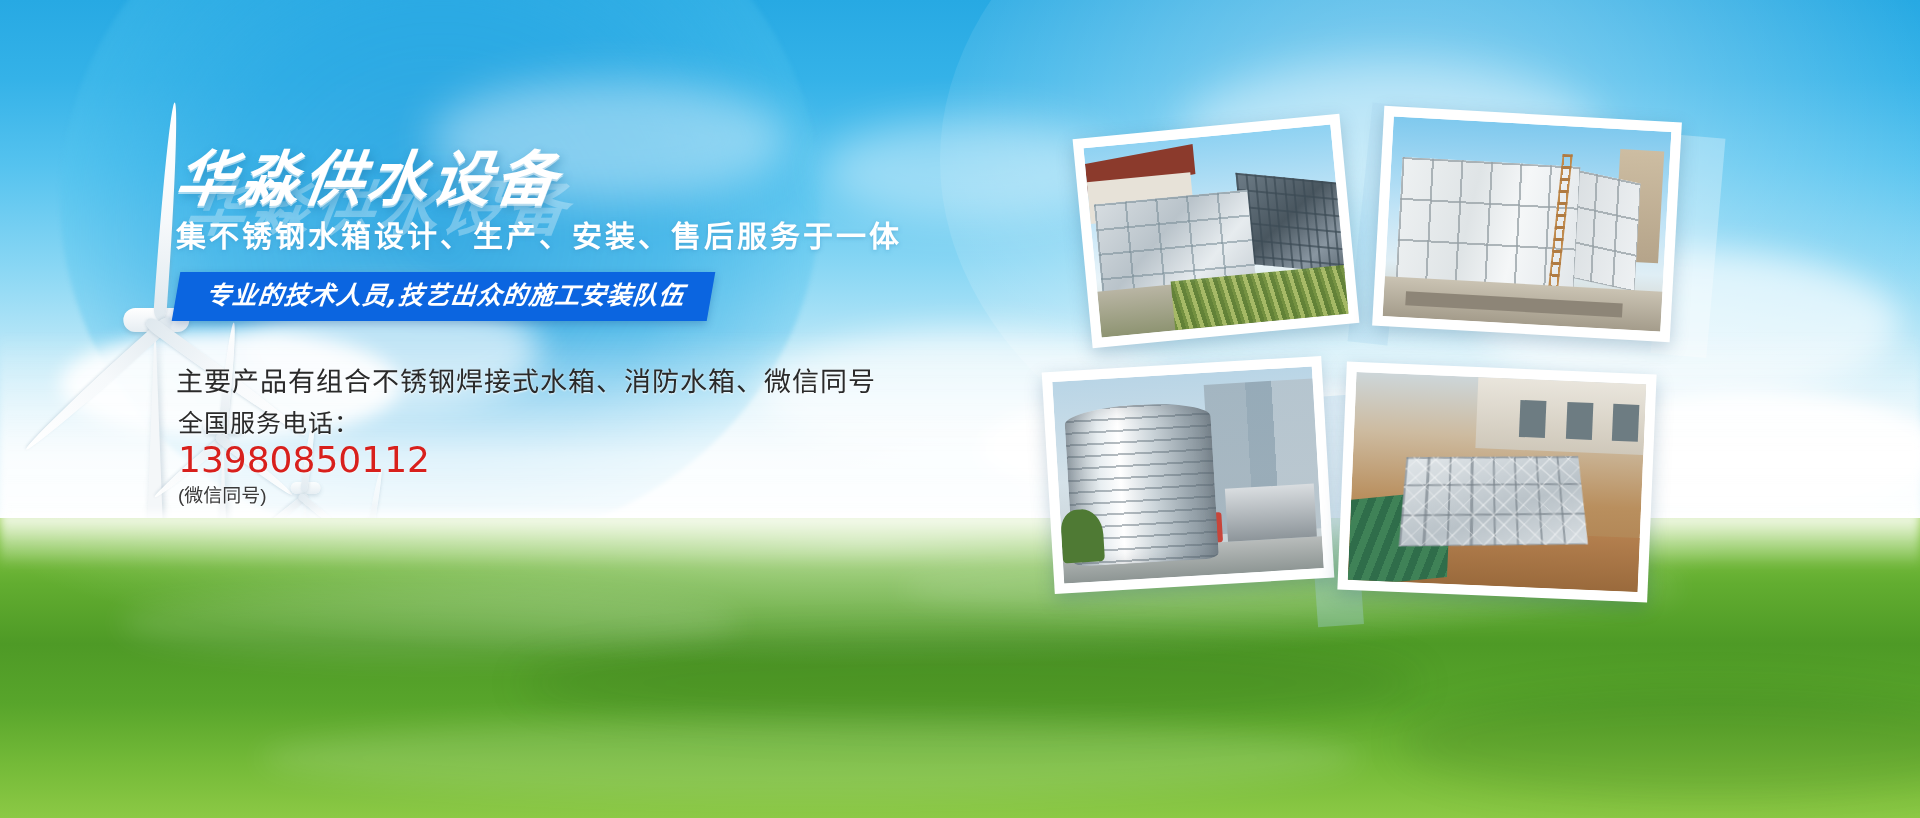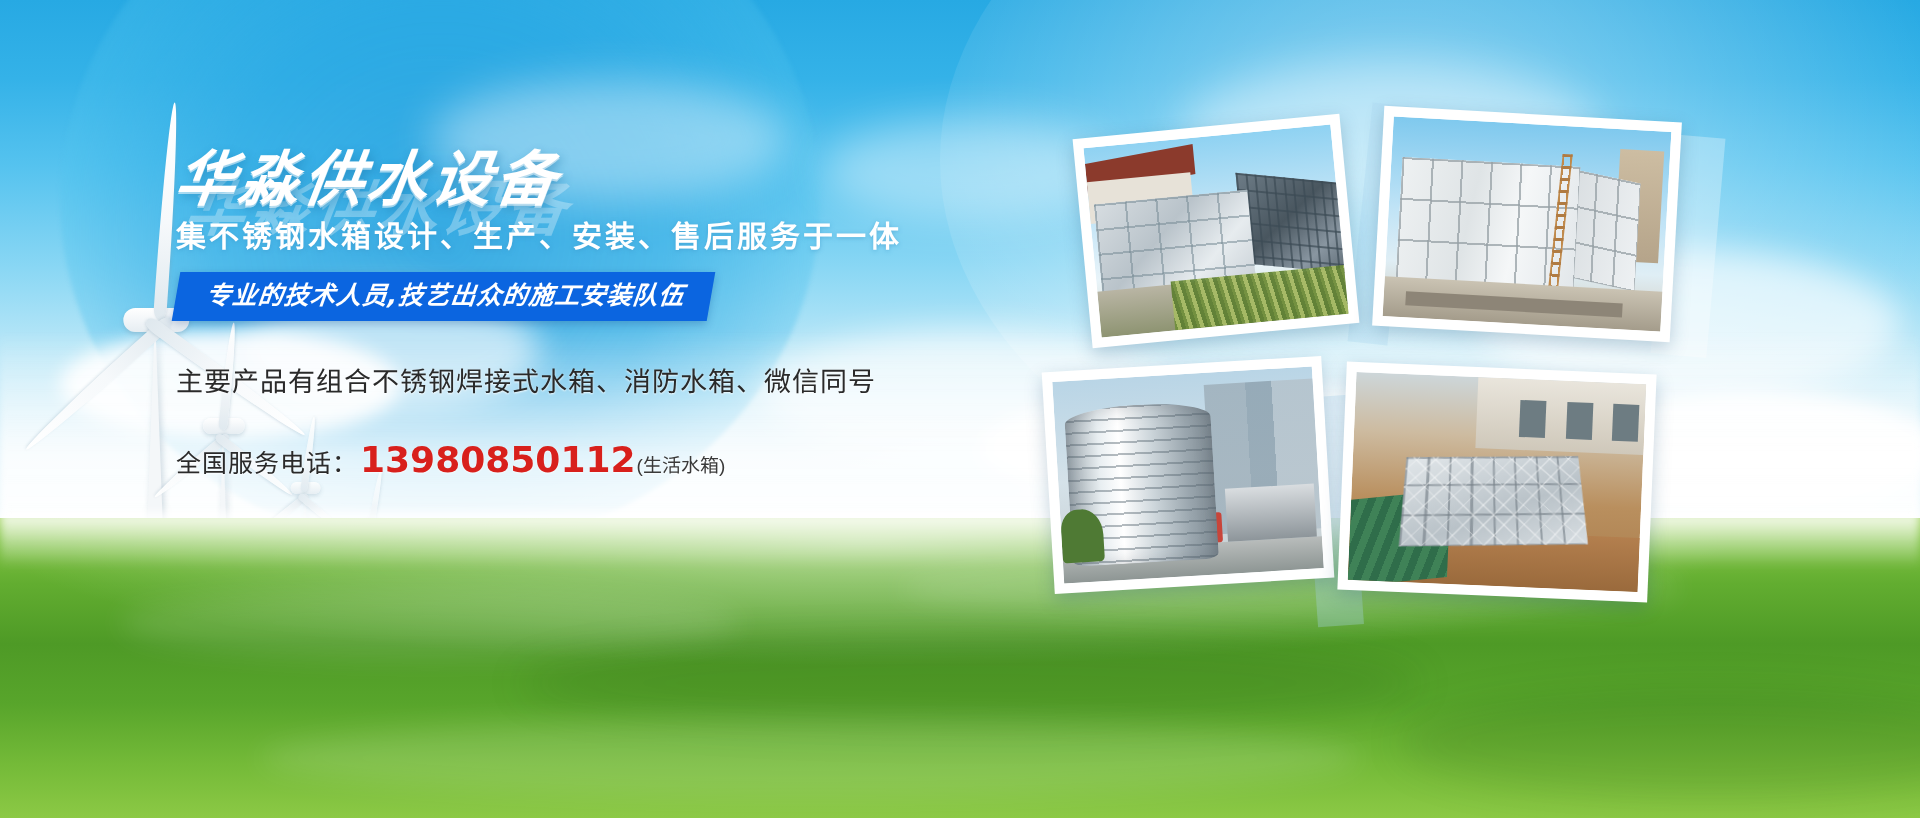--- a/index.html
+++ b/index.html
@@ -175,31 +175,31 @@
   .desc{ margin-top:40px; }
   .desc-line{
     font-size:27px; line-height:42px;
     color:#2a2a2a;
     letter-spacing:1px;
     white-space:nowrap;
     text-shadow:0 1px 2px rgba(255,255,255,.85);
   }
 
   .hotline{
-    margin-top:36px;
     display:flex; align-items:baseline;
     white-space:nowrap;
+    flex-direction:column;
   }
   .hotline-label{
     font-size:25px; color:#2a2a2a; letter-spacing:1px;
     text-shadow:0 1px 2px rgba(255,255,255,.85);
   }
   .hotline-number{
     font-family:"DejaVu Sans","Liberation Sans",sans-serif;
-    font-weight:bold;
+    font-weight:normal;
     font-size:36px;
     color:#d8201c;
     letter-spacing:0px;
     margin-left:2px;
     text-shadow:0 1px 2px rgba(255,255,255,.7);
   }
   .hotline-note{
     font-size:19px; color:#3a3a3a; margin-left:1px;
     text-shadow:0 1px 2px rgba(255,255,255,.85);
   }
@@ -397,21 +397,21 @@
       </div>
     </div>
 
     <div class="desc">
       <div class="desc-line">主要产品有组合不锈钢焊接式水箱、消防水箱、微信同号</div>
     </div>
 
     <div class="hotline">
       <span class="hotline-label">全国服务电话：</span>
       <span class="hotline-number">13980850112</span>
-      <span class="hotline-note">(生活水箱)</span>
+      <span class="hotline-note">(微信同号)</span>
     </div>
   </div>
 
   <div class="collage">
 
     <div class="pane b" style="left:300px; top:8px; width:40px; height:240px; transform:rotate(6deg);"></div>
     <div class="pane" style="left:600px; top:40px; width:56px; height:220px; transform:rotate(5deg);"></div>
     <div class="pane b" style="left:250px; top:300px; width:46px; height:230px; transform:rotate(-4deg);"></div>
 
     <div class="photo p1">

